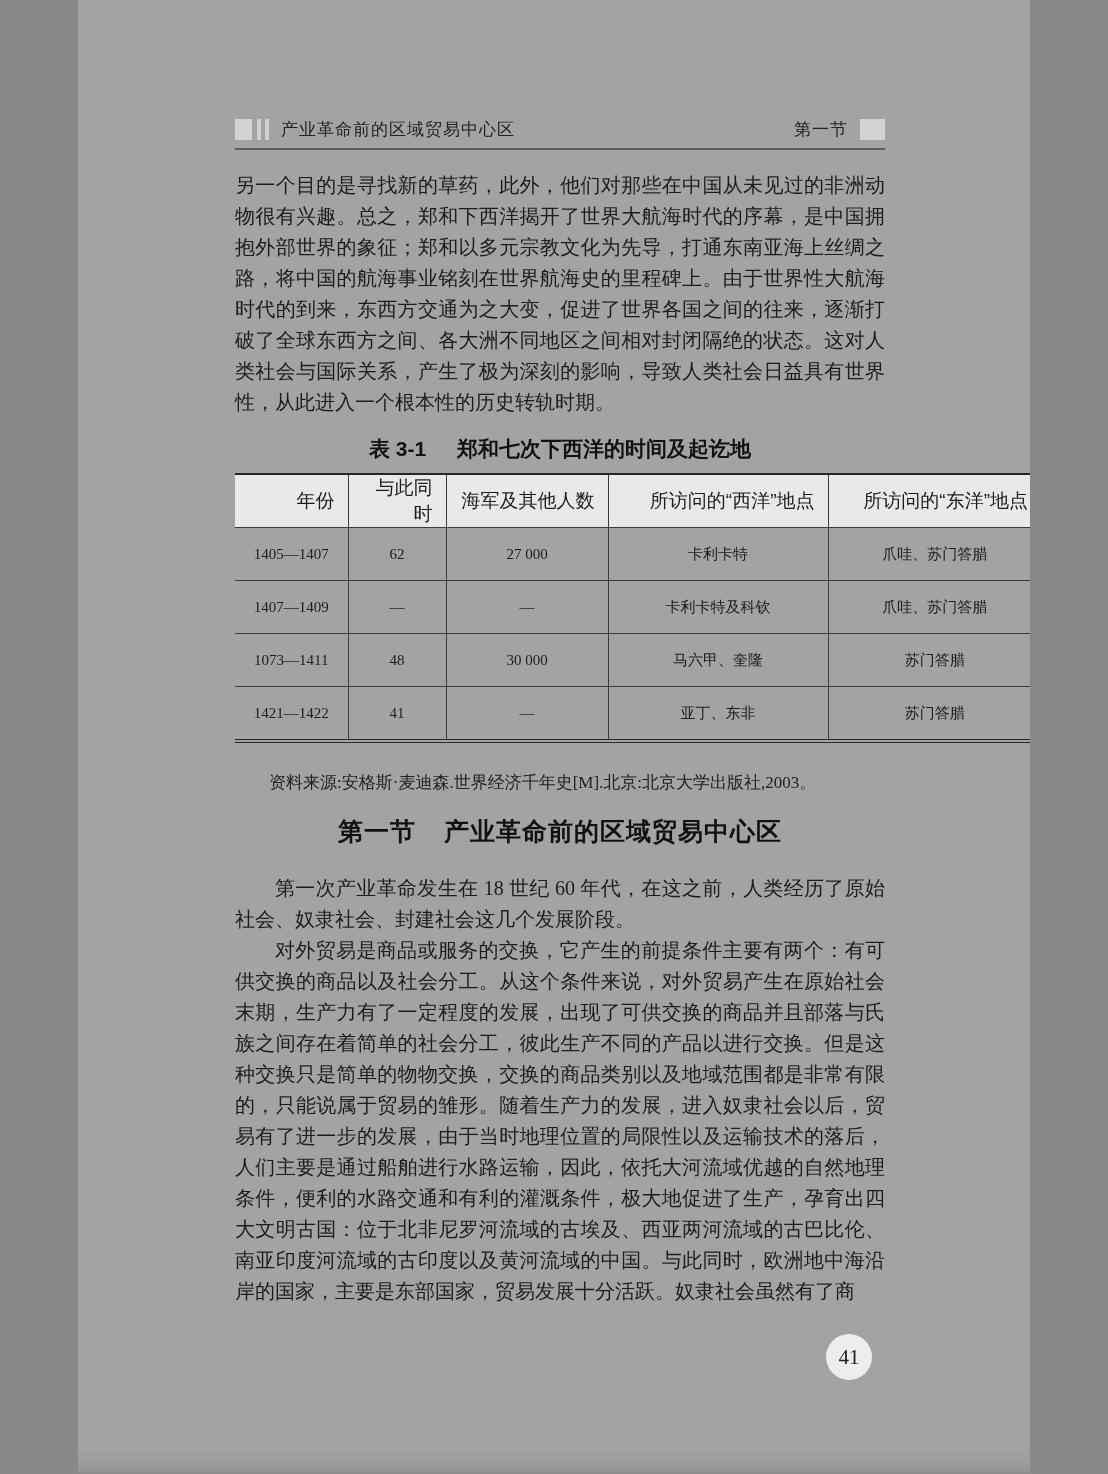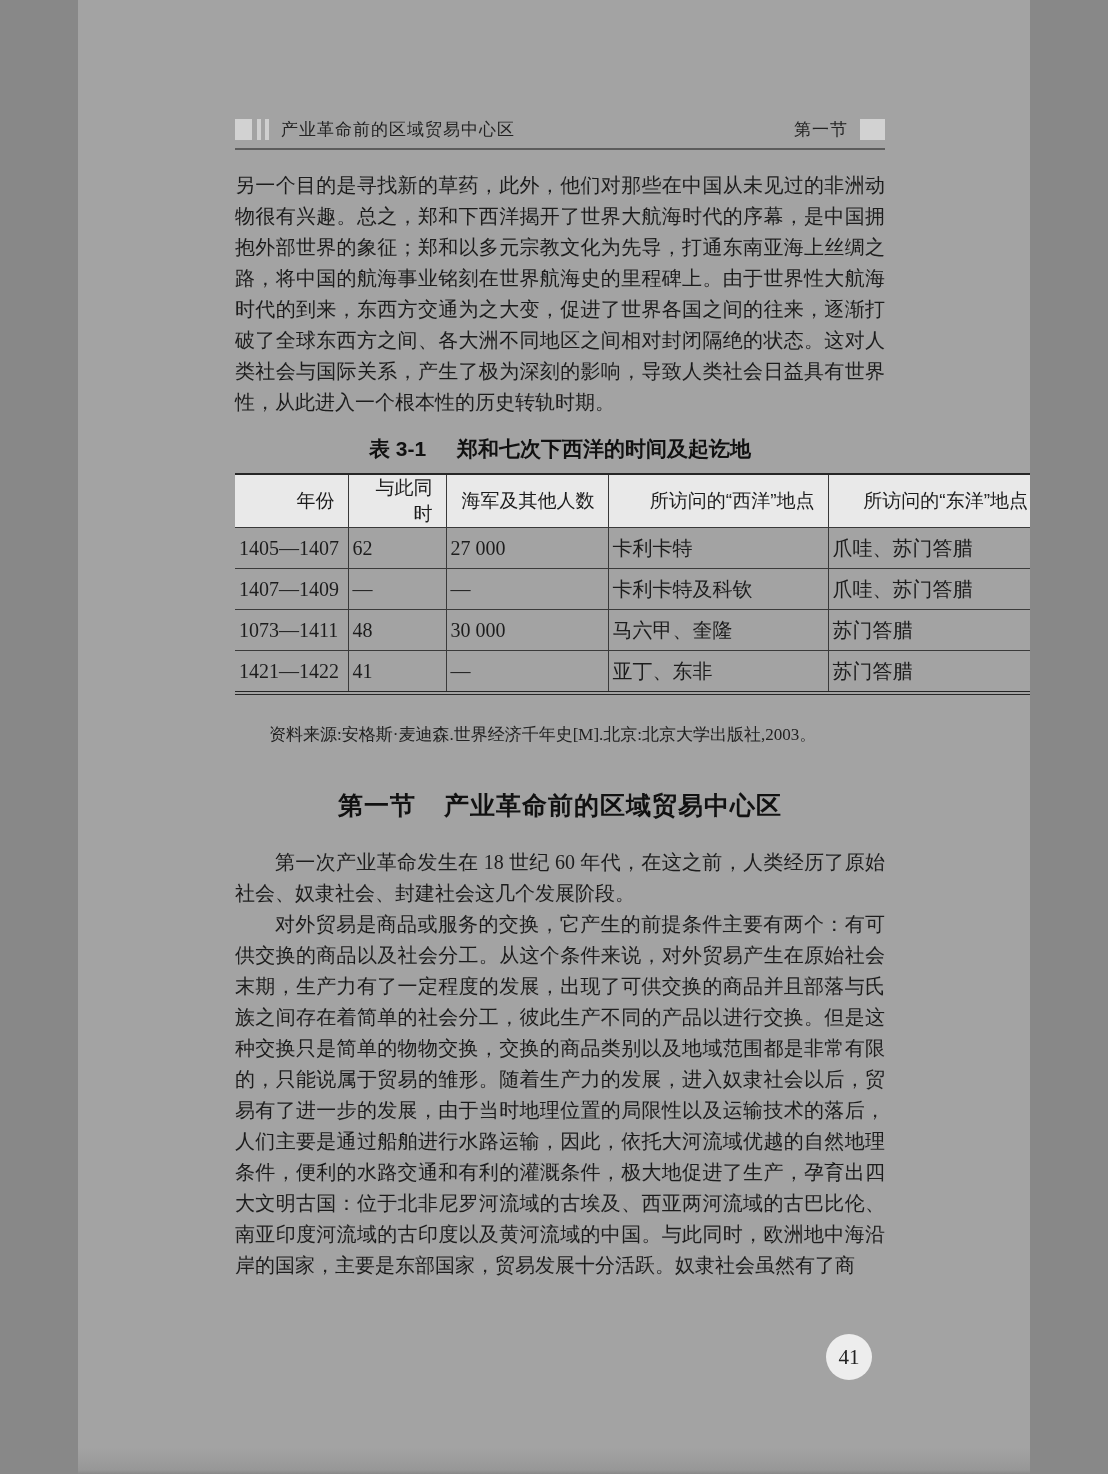--- a/index.html
+++ b/index.html
@@ -66,39 +66,40 @@
     font-weight:normal;
     font-size:19px;
     height:46px;
     text-align:right;
     border-bottom:1px solid #3a3a3a;
     border-left:1px solid #3a3a3a;
     padding:0 13px;
   }
   table.voyages td {
     height:40px;
+    text-align:center;
     border-bottom:1px solid #3a3a3a;
     border-left:1px solid #3a3a3a;
-    padding:0 4px;
-    font-size:20px;
+    padding:6px 4px;
+    font-size:15px;
   }
   table.voyages th:first-child,
   table.voyages td:first-child { border-left:none; }
   table.voyages tr:last-child td { border-bottom:none; }
 
   .tbl-source {
     margin-top:28px;
     font-size:17px; line-height:24px;
     text-indent:2em;
     color:#222;
   }
 
   
   .section-heading {
-    margin-top:42px;
+    margin-top:20px;
     text-align:center;
     font-family:"Liberation Sans","DejaVu Sans",sans-serif;
     font-weight:bold;
     font-size:25px;
     letter-spacing:1px;
     color:#111;
   }
   .section-heading .sec-num { margin-right:28px; }
 
   

